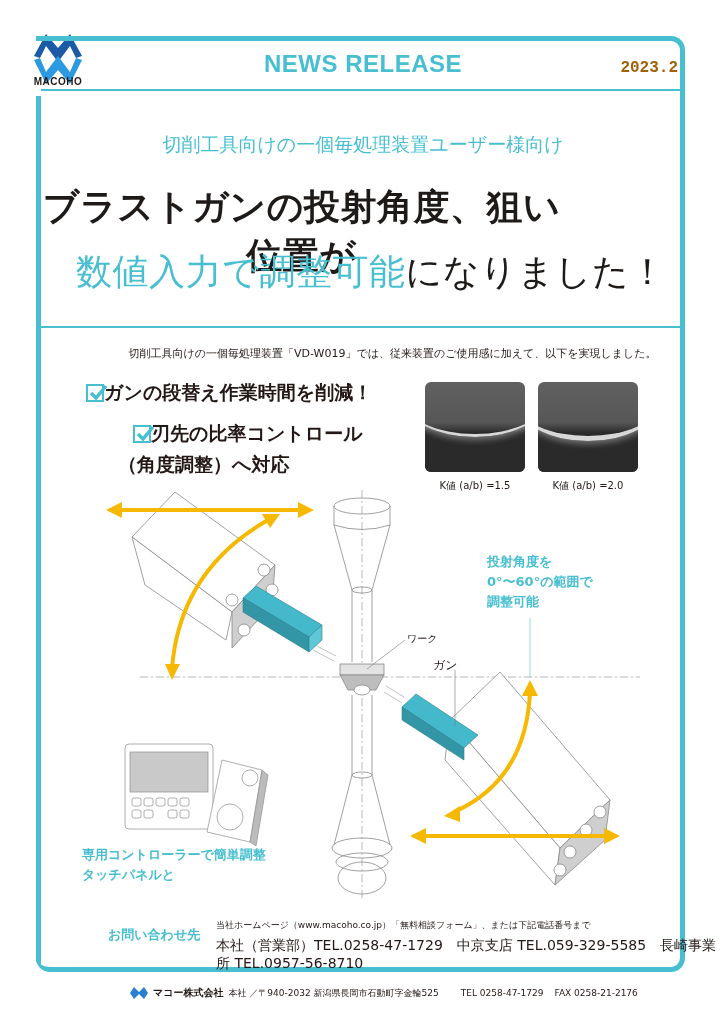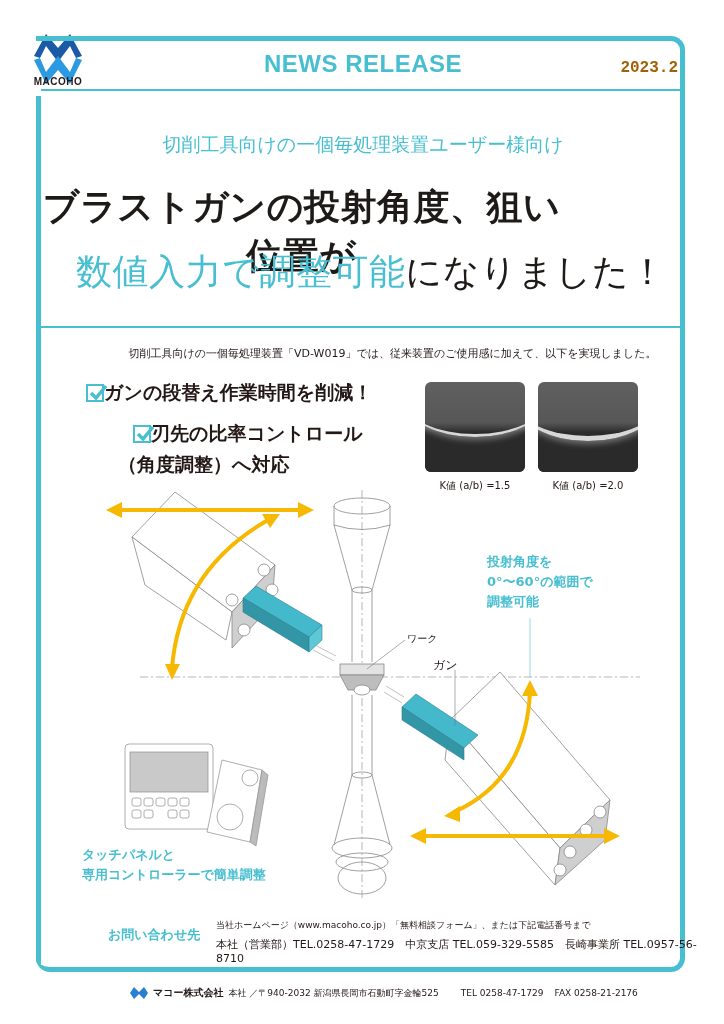--- a/index.html
+++ b/index.html
@@ -46,21 +46,21 @@
 
   .diag { left:90px; top:488px; width:560px; height:420px; }
 
   .lbl-work { left:407px; top:632px; font-size:10px; color:#231815; }
   .lbl-gun { left:433px; top:657px; font-size:12px; color:#231815; }
   .angle-note { left:487px; top:552px; font-size:13px; font-weight:bold; color:#48bfd1; line-height:20px; }
   .touch-note { left:82px; top:845px; font-size:13px; font-weight:bold; color:#48bfd1; line-height:20px; }
 
   .contact-label { left:108px; top:926px; font-size:13px; font-weight:bold; color:#48bfd1; }
   .contact-line1 { left:216px; top:919px; font-size:9px; color:#231815; }
-  .contact-line2 { left:216px; top:937px; font-size:11px; color:#231815; }
+  .contact-line2 { left:216px; top:937px; font-size:14px; color:#231815; }
 
   .footer { left:130px; top:986px; font-size:9px; color:#231815; display:flex; align-items:center; gap:5px; white-space:nowrap; }
   .footer .co { font-weight:bold; font-size:10px; }
 </style>
 </head>
 <body>
 
 <svg class="abs logo" viewBox="0 0 72 62">
   <polygon points="12,30 24,8 36,22 48,8 60,30 54,32 48,20 36,36 24,20 18,32" fill="#1a5aa6"></polygon>
   <polygon points="12,34 18,32 24,46 36,30 48,46 54,32 60,34 48,58 36,44 24,58" fill="#2b9ae0"></polygon>
@@ -214,22 +214,22 @@
 </svg>
 
 <div class="abs lbl-work">ワーク</div>
 <div class="abs lbl-gun">ガン</div>
 <div class="abs angle-note">
   <div>投射角度を</div>
   <div>0°〜60°の範囲で</div>
   <div>調整可能</div>
 </div>
 <div class="abs touch-note">
+  <div>専用コントローラーで簡単調整</div>
   <div>タッチパネルと</div>
-  <div>専用コントローラーで簡単調整</div>
 </div>
 
 <div class="abs contact-label">お問い合わせ先</div>
 <div class="abs contact-line1">当社ホームページ（www.macoho.co.jp）「無料相談フォーム」、または下記電話番号まで</div>
 <div class="abs contact-line2">本社（営業部）TEL.0258-47-1729　中京支店 TEL.059-329-5585　長崎事業所 TEL.0957-56-8710</div>
 
 <div class="abs footer">
   <svg width="18" height="12" viewBox="0 0 18 12">
     <polygon points="0,6 4,0 9,5 14,0 18,6 14,12 9,7 4,12" fill="#2b7fd0"></polygon>
   </svg>

